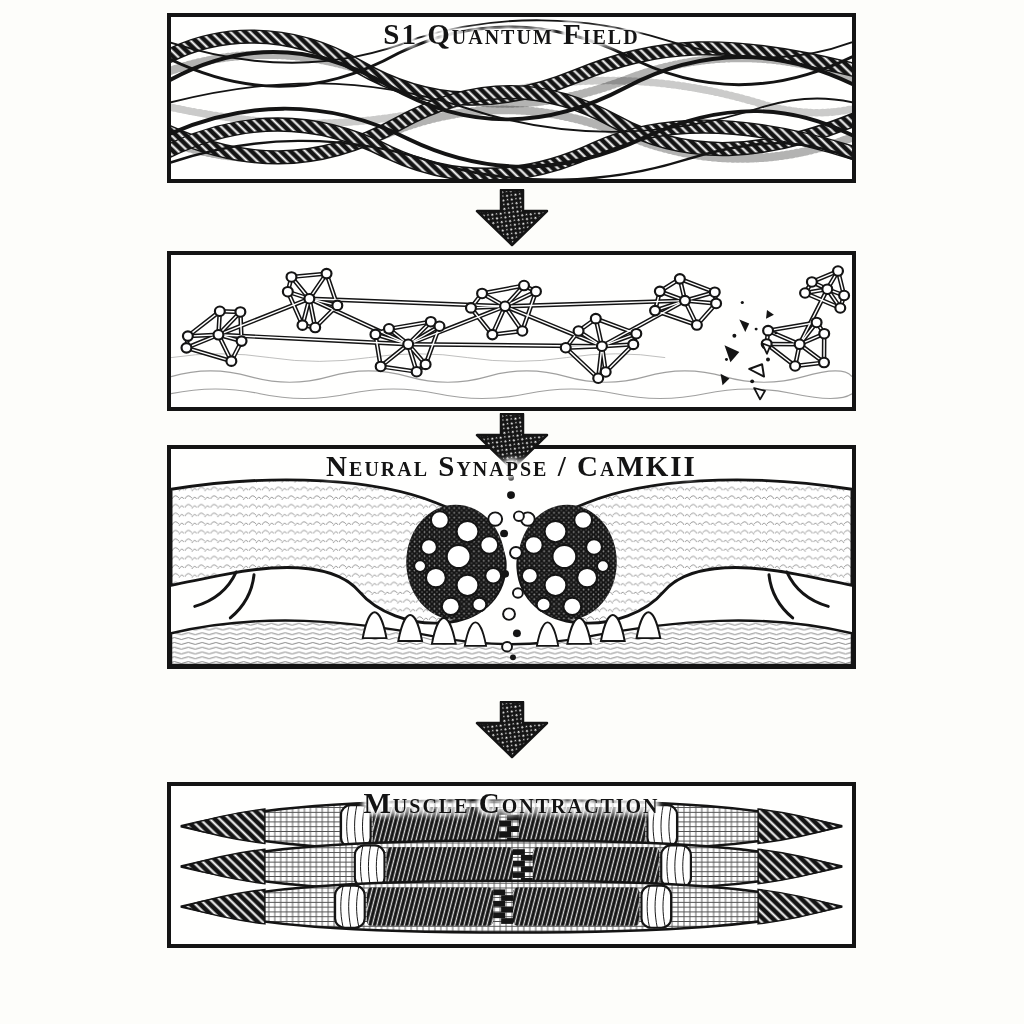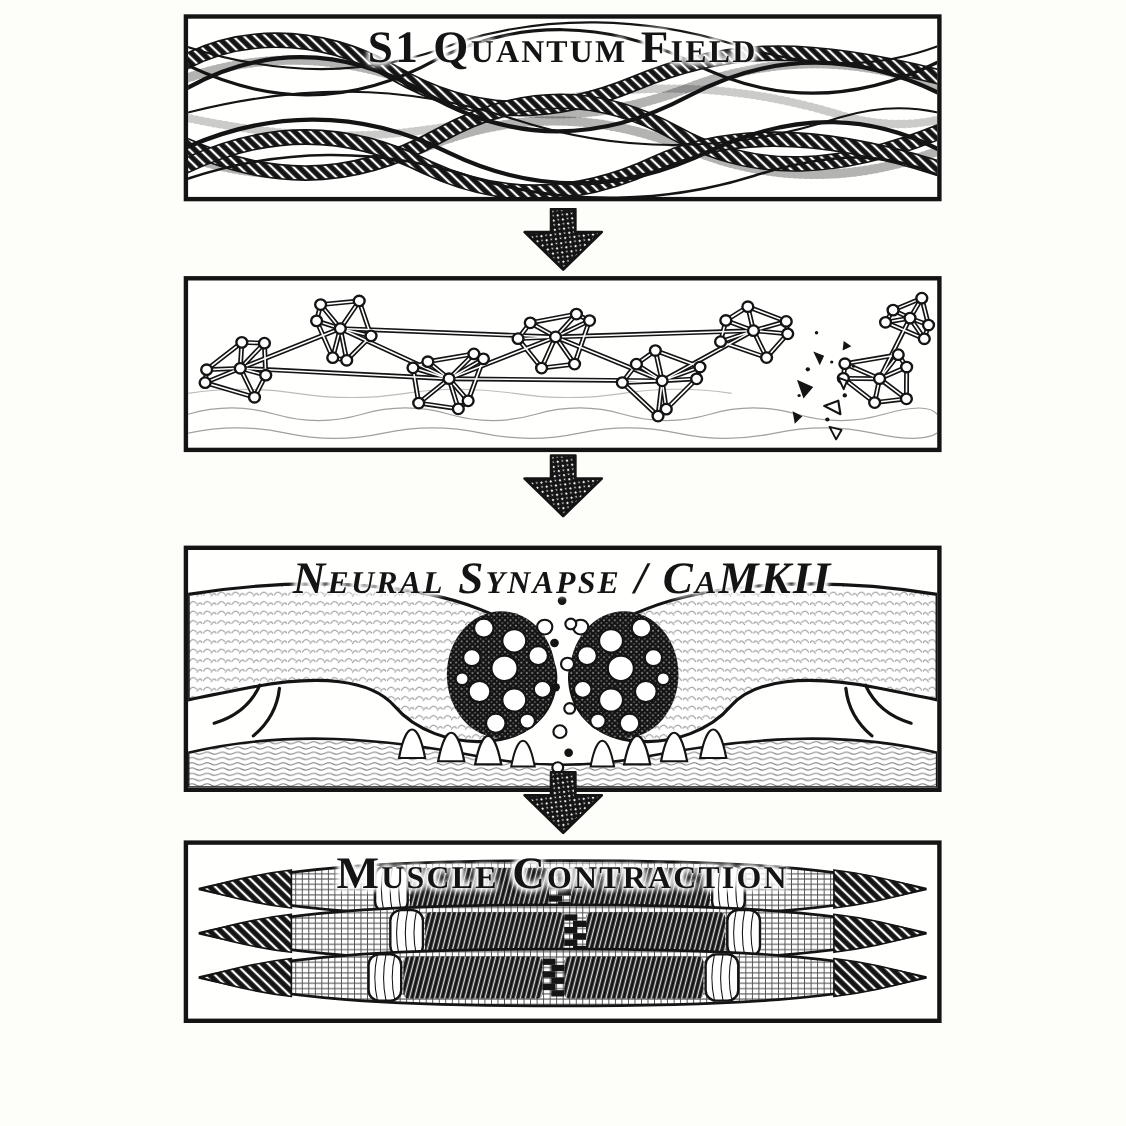--- a/index.html
+++ b/index.html
@@ -3,21 +3,21 @@
 <meta charset="utf-8">
 <style>
   html,body{margin:0;padding:0;background:#fdfdfa;}
   .canvas{position:relative;width:1024px;height:1024px;background:#fdfdfa;overflow:hidden;
           font-family:"Liberation Serif", serif;color:#141414;}
   .panel{position:absolute;left:167px;width:689px;border:4px solid #141414;box-sizing:border-box;
          background:#fffffe;}
   .art{position:absolute;left:0;top:0;width:100%;height:100%;display:block;}
   .title{position:absolute;top:1px;left:0;width:100%;margin:0;text-align:center;
          font-family:"Liberation Serif", serif;font-variant:small-caps;font-weight:700;
-         font-size:41px;letter-spacing:2px;color:#141414;z-index:3;
+         font-size:29px;letter-spacing:2px;color:#141414;z-index:3;
          text-shadow:0 0 4px #fff,0 0 7px #fff,2px 0 6px #fff,-2px 0 6px #fff,0 2px 6px #fff,0 -2px 6px #fff;}
   .arrow{position:absolute;left:472px;width:80px;height:58px;z-index:2;}
   .defs-holder{position:absolute;width:0;height:0;}
 </style>
 </head>
 <body>
 
 <div class="canvas">
 
   <svg class="defs-holder">
@@ -383,21 +383,21 @@
       </g>
     </svg>
   </section>
 
   <div class="arrow" style="top:413px;">
     <svg viewBox="0 0 80 58" width="80" height="58">
       <path d="M29,1 H51 V22 H75 L40,56 L5,22 H29 Z" fill="url(#spk)" stroke="#141414" stroke-width="2.5" stroke-linejoin="round"></path>
     </svg>
   </div>
 
-  <section class="panel" style="top:496px;height:224px;font-style:italic;">
+  <section class="panel" style="top:445px;height:224px;">
     <svg class="art" viewBox="0 0 689 225" preserveAspectRatio="none">
       <defs>
         <path id="cone" d="M-12,0 C-8,-22 -3,-27 0,-27 C3,-27 8,-22 12,0 Z" fill="#ffffff" stroke="#141414" stroke-width="2"></path>
         <g id="term">
           <path d="M0,42 C110,24 210,32 268,56 C318,76 340,98 338,124 C336,156 312,178 276,181 C242,184 208,170 190,148 C168,122 120,118 58,130 C38,134 18,138 0,142 Z" fill="#ffffff" stroke="#141414" stroke-width="3"></path>
           <path d="M0,42 C110,24 210,32 268,56 C318,76 340,98 338,124 C336,156 312,178 276,181 C242,184 208,170 190,148 C168,122 120,118 58,130 C38,134 18,138 0,142 Z" fill="url(#fur)" opacity="0.5"></path>
           <path d="M66,128 C58,146 44,158 24,164" fill="none" stroke="#141414" stroke-width="3" stroke-linecap="round"></path>
           <path d="M84,131 C82,150 74,164 60,176" fill="none" stroke="#141414" stroke-width="3" stroke-linecap="round"></path>
           <ellipse cx="288" cy="118" rx="50" ry="60" fill="#141414"></ellipse>
           <ellipse cx="288" cy="118" rx="50" ry="60" fill="url(#stip)" opacity="0.55"></ellipse>
@@ -446,21 +446,21 @@
     </svg>
     <h2 class="title">Neural Synapse / CaMKII</h2>
   </section>
 
   <div class="arrow" style="top:701px;">
     <svg viewBox="0 0 80 58" width="80" height="58">
       <path d="M29,1 H51 V22 H75 L40,56 L5,22 H29 Z" fill="url(#spk)" stroke="#141414" stroke-width="2.5" stroke-linejoin="round"></path>
     </svg>
   </div>
 
-  <section class="panel" style="top:764px;height:166px;">
+  <section class="panel" style="top:782px;height:166px;">
     <svg class="art" viewBox="0 0 689 165" preserveAspectRatio="none">
       <defs>
         <g id="fib">
           <path d="M10,42 C90,22 180,15 344,15 C508,15 598,22 679,42 C598,62 508,69 344,69 C180,69 90,62 10,42 Z" fill="#ffffff" stroke="#141414" stroke-width="2.6"></path>
           <path d="M10,42 C90,22 180,15 344,15 C508,15 598,22 679,42 C598,62 508,69 344,69 C180,69 90,62 10,42 Z" fill="url(#xh)" opacity="0.75"></path>
           <path d="M12,42 C45,32 70,27 95,24 L95,60 C70,57 45,52 12,42 Z" fill="url(#hx)" stroke="#141414" stroke-width="1.5"></path>
           <path d="M677,42 C644,32 619,27 594,24 L594,60 C619,57 644,52 677,42 Z" fill="url(#hx)" stroke="#141414" stroke-width="1.5"></path>
         </g>
         <g id="bnd">
           <rect x="172" y="20" width="30" height="44" rx="10" fill="#ffffff" stroke="#141414" stroke-width="2.2"></rect>

